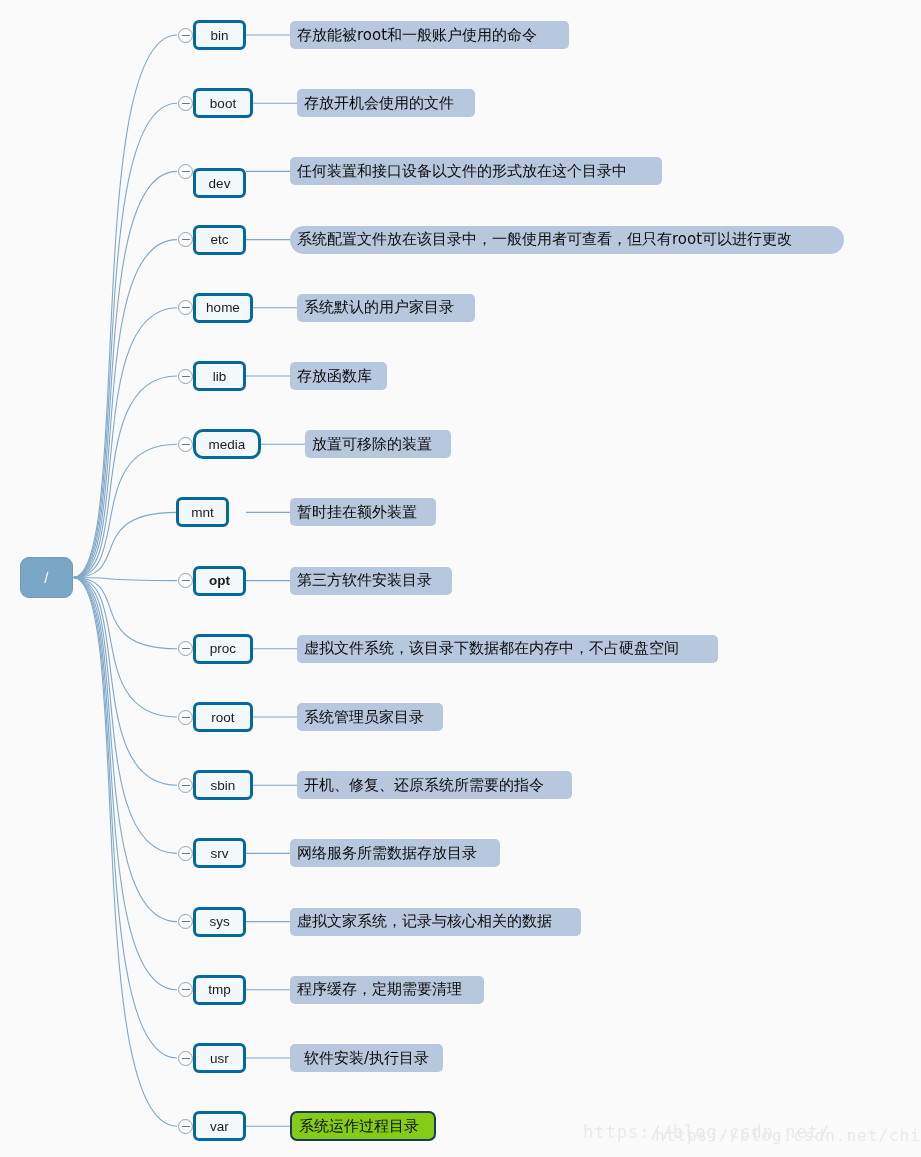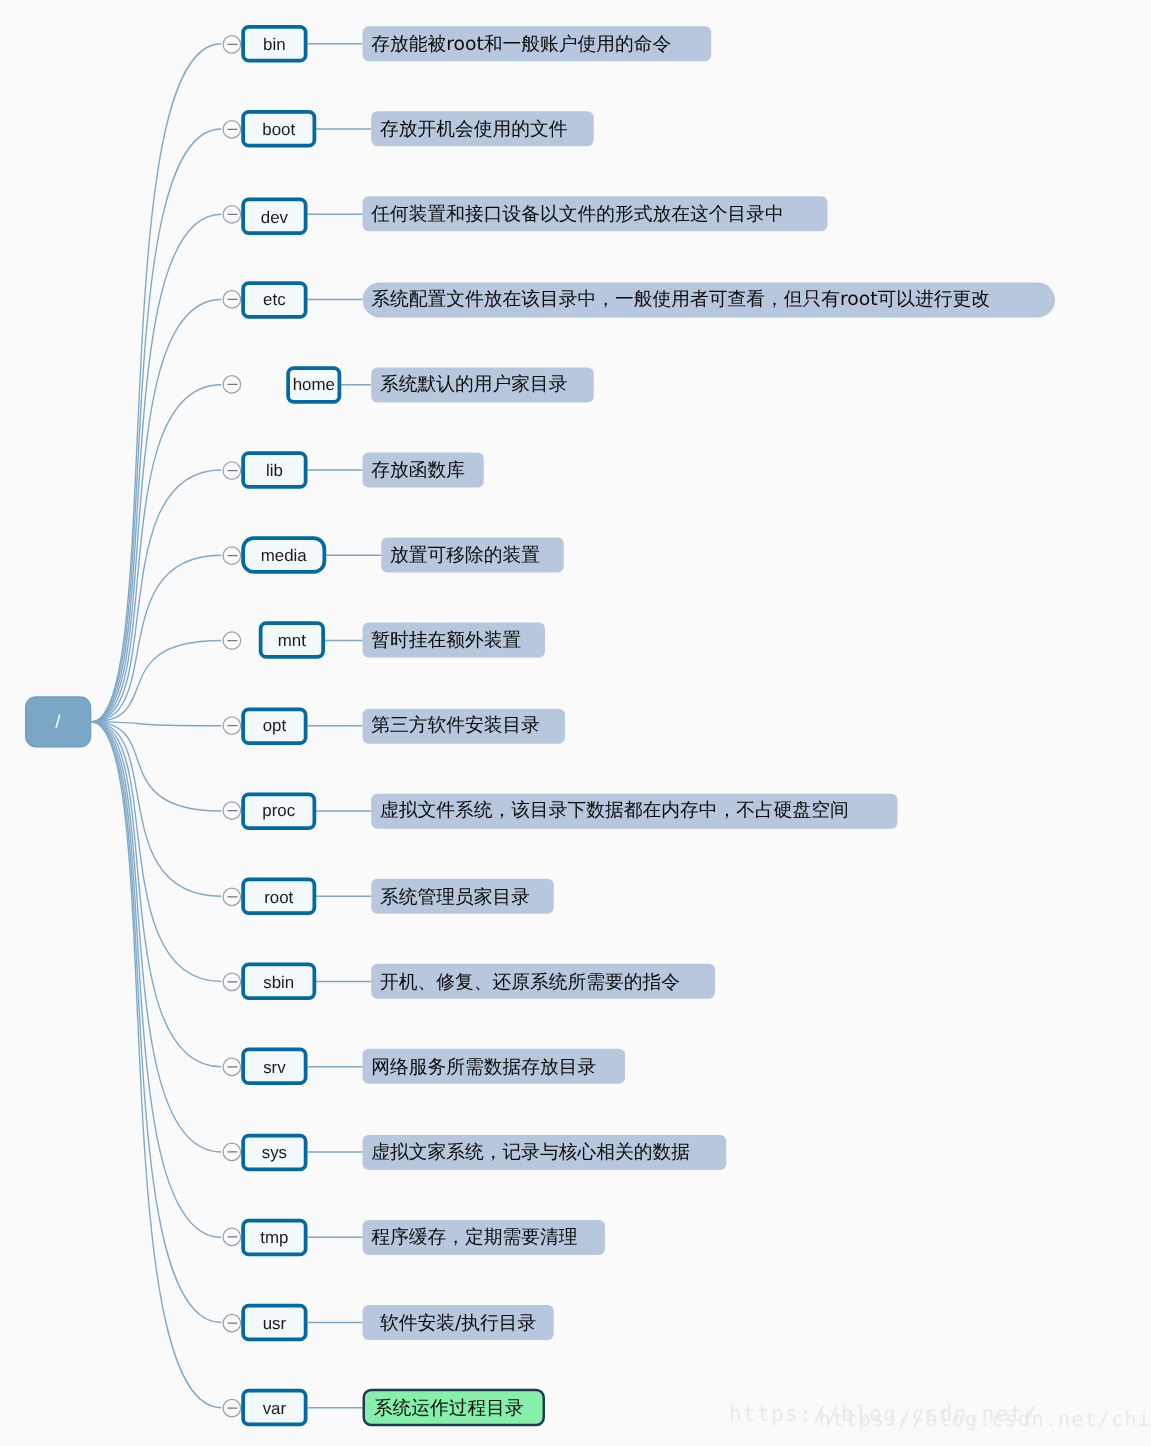--- a/index.html
+++ b/index.html
@@ -86,21 +86,21 @@
     border-radius: 5px;
     display: flex;
     align-items: center;
     padding: 0 7px;
     font-size: 15px;
     color: #0b0b0b;
     white-space: nowrap;
     font-family: "DejaVu Sans", "Liberation Sans", sans-serif;
   }
   .desc-box.selected {
-    background: #86efac;
+    background: #84cc16;
     border: 2px solid #1f3a56;
     border-radius: 7px;
     height: 30px;
     align-items: center;
   }
 
   
   .watermark {
     position: absolute;
     color: #e9e9ec;
@@ -173,39 +173,39 @@
         <div class="toggle" style="left: 178px; top: 9.5px;"></div>
         <div class="node-box" style="left: 193px; top: 2px; width: 60px;">
           <span>boot</span>
         </div>
         <div class="desc-box" style="left: 297px; top: 3px; width: 178px;">
           <span>存放开机会使用的文件</span>
         </div>
       </div>
       <div class="row" style="top: 154.4px;">
         <div class="toggle" style="left: 178px; top: 9.5px;"></div>
-        <div class="node-box" style="left: 193px; top: 4px; width: 53px;">
+        <div class="node-box" style="left: 193px; top: 14px; width: 53px;">
           <span>dev</span>
         </div>
         <div class="desc-box" style="left: 290px; top: 3px; width: 372px;">
           <span>任何装置和接口设备以文件的形式放在这个目录中</span>
         </div>
       </div>
       <div class="row" style="top: 222.6px;">
         <div class="toggle" style="left: 178px; top: 9.5px;"></div>
         <div class="node-box" style="left: 193px; top: 2px; width: 53px;">
           <span>etc</span>
         </div>
         <div class="desc-box" style="left: 290px; top: 3px; width: 554px; border-radius: 14px;">
           <span>系统配置文件放在该目录中，一般使用者可查看，但只有root可以进行更改</span>
         </div>
       </div>
       <div class="row" style="top: 290.8px;">
         <div class="toggle" style="left: 178px; top: 9.5px;"></div>
-        <div class="node-box" style="left: 193px; top: 2px; width: 44px; margin-left: 36px;">
+        <div class="node-box" style="left: 193px; top: 2px; width: 60px;">
           <span>home</span>
         </div>
         <div class="desc-box" style="left: 297px; top: 3px; width: 178px;">
           <span>系统默认的用户家目录</span>
         </div>
       </div>
       <div class="row" style="top: 359px;">
         <div class="toggle" style="left: 178px; top: 9.5px;"></div>
         <div class="node-box" style="left: 193px; top: 2px; width: 53px;">
           <span>lib</span>
@@ -218,30 +218,30 @@
         <div class="toggle" style="left: 178px; top: 9.5px;"></div>
         <div class="node-box" style="left: 193px; top: 2px; width: 68px; border-radius: 10px;">
           <span>media</span>
         </div>
         <div class="desc-box" style="left: 305px; top: 3px; width: 146px;">
           <span>放置可移除的装置</span>
         </div>
       </div>
       <div class="row" style="top: 495.4px;">
         <div class="toggle" style="left: 178px; top: 9.5px;"></div>
-        <div class="node-box" style="left: 207px; top: 2px; width: 53px;">
+        <div class="node-box" style="left: 176px; top: 2px; width: 53px;">
           <span>mnt</span>
         </div>
         <div class="desc-box" style="left: 290px; top: 3px; width: 146px;">
           <span>暂时挂在额外装置</span>
         </div>
       </div>
       <div class="row" style="top: 563.6px;">
         <div class="toggle" style="left: 178px; top: 9.5px;"></div>
-        <div class="node-box" style="left: 193px; top: 2px; width: 53px;">
+        <div class="node-box" style="left: 193px; top: 2px; width: 53px; font-weight: bold;">
           <span>opt</span>
         </div>
         <div class="desc-box" style="left: 290px; top: 3px; width: 162px;">
           <span>第三方软件安装目录</span>
         </div>
       </div>
       <div class="row" style="top: 631.8px;">
         <div class="toggle" style="left: 178px; top: 9.5px;"></div>
         <div class="node-box" style="left: 193px; top: 2px; width: 60px;">
           <span>proc</span>

